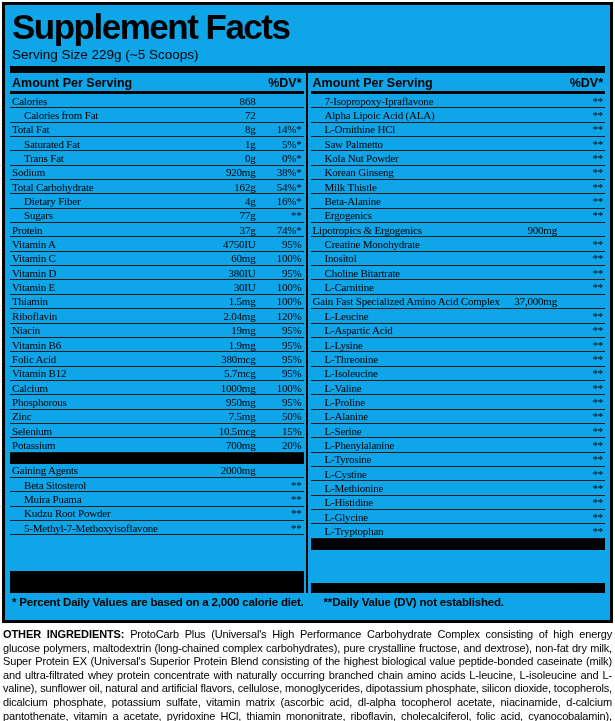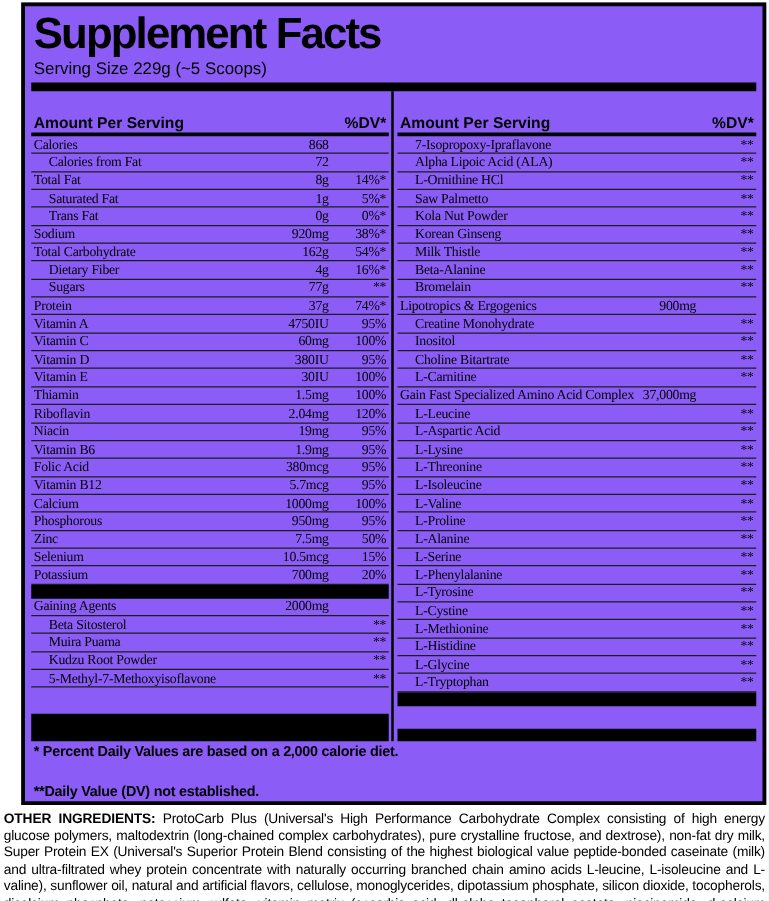--- a/index.html
+++ b/index.html
@@ -1,50 +1,50 @@
 <!DOCTYPE html>
 <html><head>
 <meta charset="utf-8">
 <style>
   * { margin:0; padding:0; box-sizing:border-box; }
   html,body { width:615px; background:#fff; font-family:"Liberation Sans", sans-serif; color:#000; }
   body { height:721px; overflow:hidden; padding:2px; }
 
-  .label-box { border:3px solid #000; padding:3px 5px 0 5px; background:#8b5cf6;margin-left:15px; }
+  .label-box { border:3px solid #000; padding:3px 5px 0 5px; background:#0ea5e9; }
 
   .title { font-size:35px; font-weight:bold; letter-spacing:-1.5px; line-height:38px; padding-left:2px; }
   .serving { font-size:13.5px; line-height:16px; padding:1px 0 3px 2px; }
 
   .head-bar { height:7px; background:#000; }
 
   .cols { display:flex; height:520px; }
   .col { width:50%; display:flex; flex-direction:column; }
   .col-left { border-right:2.5px solid #000; padding-right:2px; }
   .col-right { padding-left:3px; }
 
   .col-head { display:flex; justify-content:space-between; align-items:flex-end;
               font-weight:bold; font-size:12.5px; line-height:14px;
-              border-bottom:3.5px solid #000; padding:1px 2px 1px 2px; height:36px; }
+              border-bottom:3.5px solid #000; padding:1px 2px 1px 2px; height:21px; }
 
   .rows { display:flex; flex-direction:column;font-family:Liberation Serif, serif; }
   .row { display:flex; align-items:center; height:14.35px;
          border-bottom:1.4px solid #1c1c1c; padding:0 2px;
          font-size:11px; letter-spacing:-0.2px; line-height:12px; }
   .row .nm  { white-space:nowrap; flex:0 0 auto; }
   .row .amt { margin-left:auto; white-space:nowrap; text-align:right; }
   .row .dv  { flex:0 0 46px; white-space:nowrap; text-align:right; }
   .row.ind .nm { padding-left:12px; }
 
   .bar { height:11px; background:#000; }
   .bottom-bar { margin-top:auto; background:#000; }
   .bb-left  { height:22px; }
   .bb-right { height:10px; }
 
   .footnote { display:flex; gap:20px; font-weight:bold; font-size:11.5px;
-              padding:3px 2px 1px 2px; letter-spacing:-0.2px;flex-direction:column; }
+              padding:3px 2px 12px 2px; letter-spacing:-0.2px; }
 
   .other { font-size:11px; line-height:13.6px; text-align:justify; padding:5px 1px 0 1px;
            letter-spacing:-0.15px; }
   .other b { letter-spacing:-0.1px; }
 </style>
 </head>
 <body>
 
 <div class="label-box">
 
@@ -256,21 +256,21 @@
             <span class="nm">Milk Thistle</span>
             <span class="amt"></span>
             <span class="dv">**</span>
           </div>
           <div class="row ind">
             <span class="nm">Beta-Alanine</span>
             <span class="amt"></span>
             <span class="dv">**</span>
           </div>
           <div class="row ind">
-            <span class="nm">Bromelain</span>
+            <span class="nm">Ergogenics</span>
             <span class="amt"></span>
             <span class="dv">**</span>
           </div>
           <div class="row">
             <span class="nm">Lipotropics &amp; Ergogenics</span>
             <span class="amt">900mg</span>
             <span class="dv"></span>
           </div>
           <div class="row ind">
             <span class="nm">Creatine Monohydrate</span>

